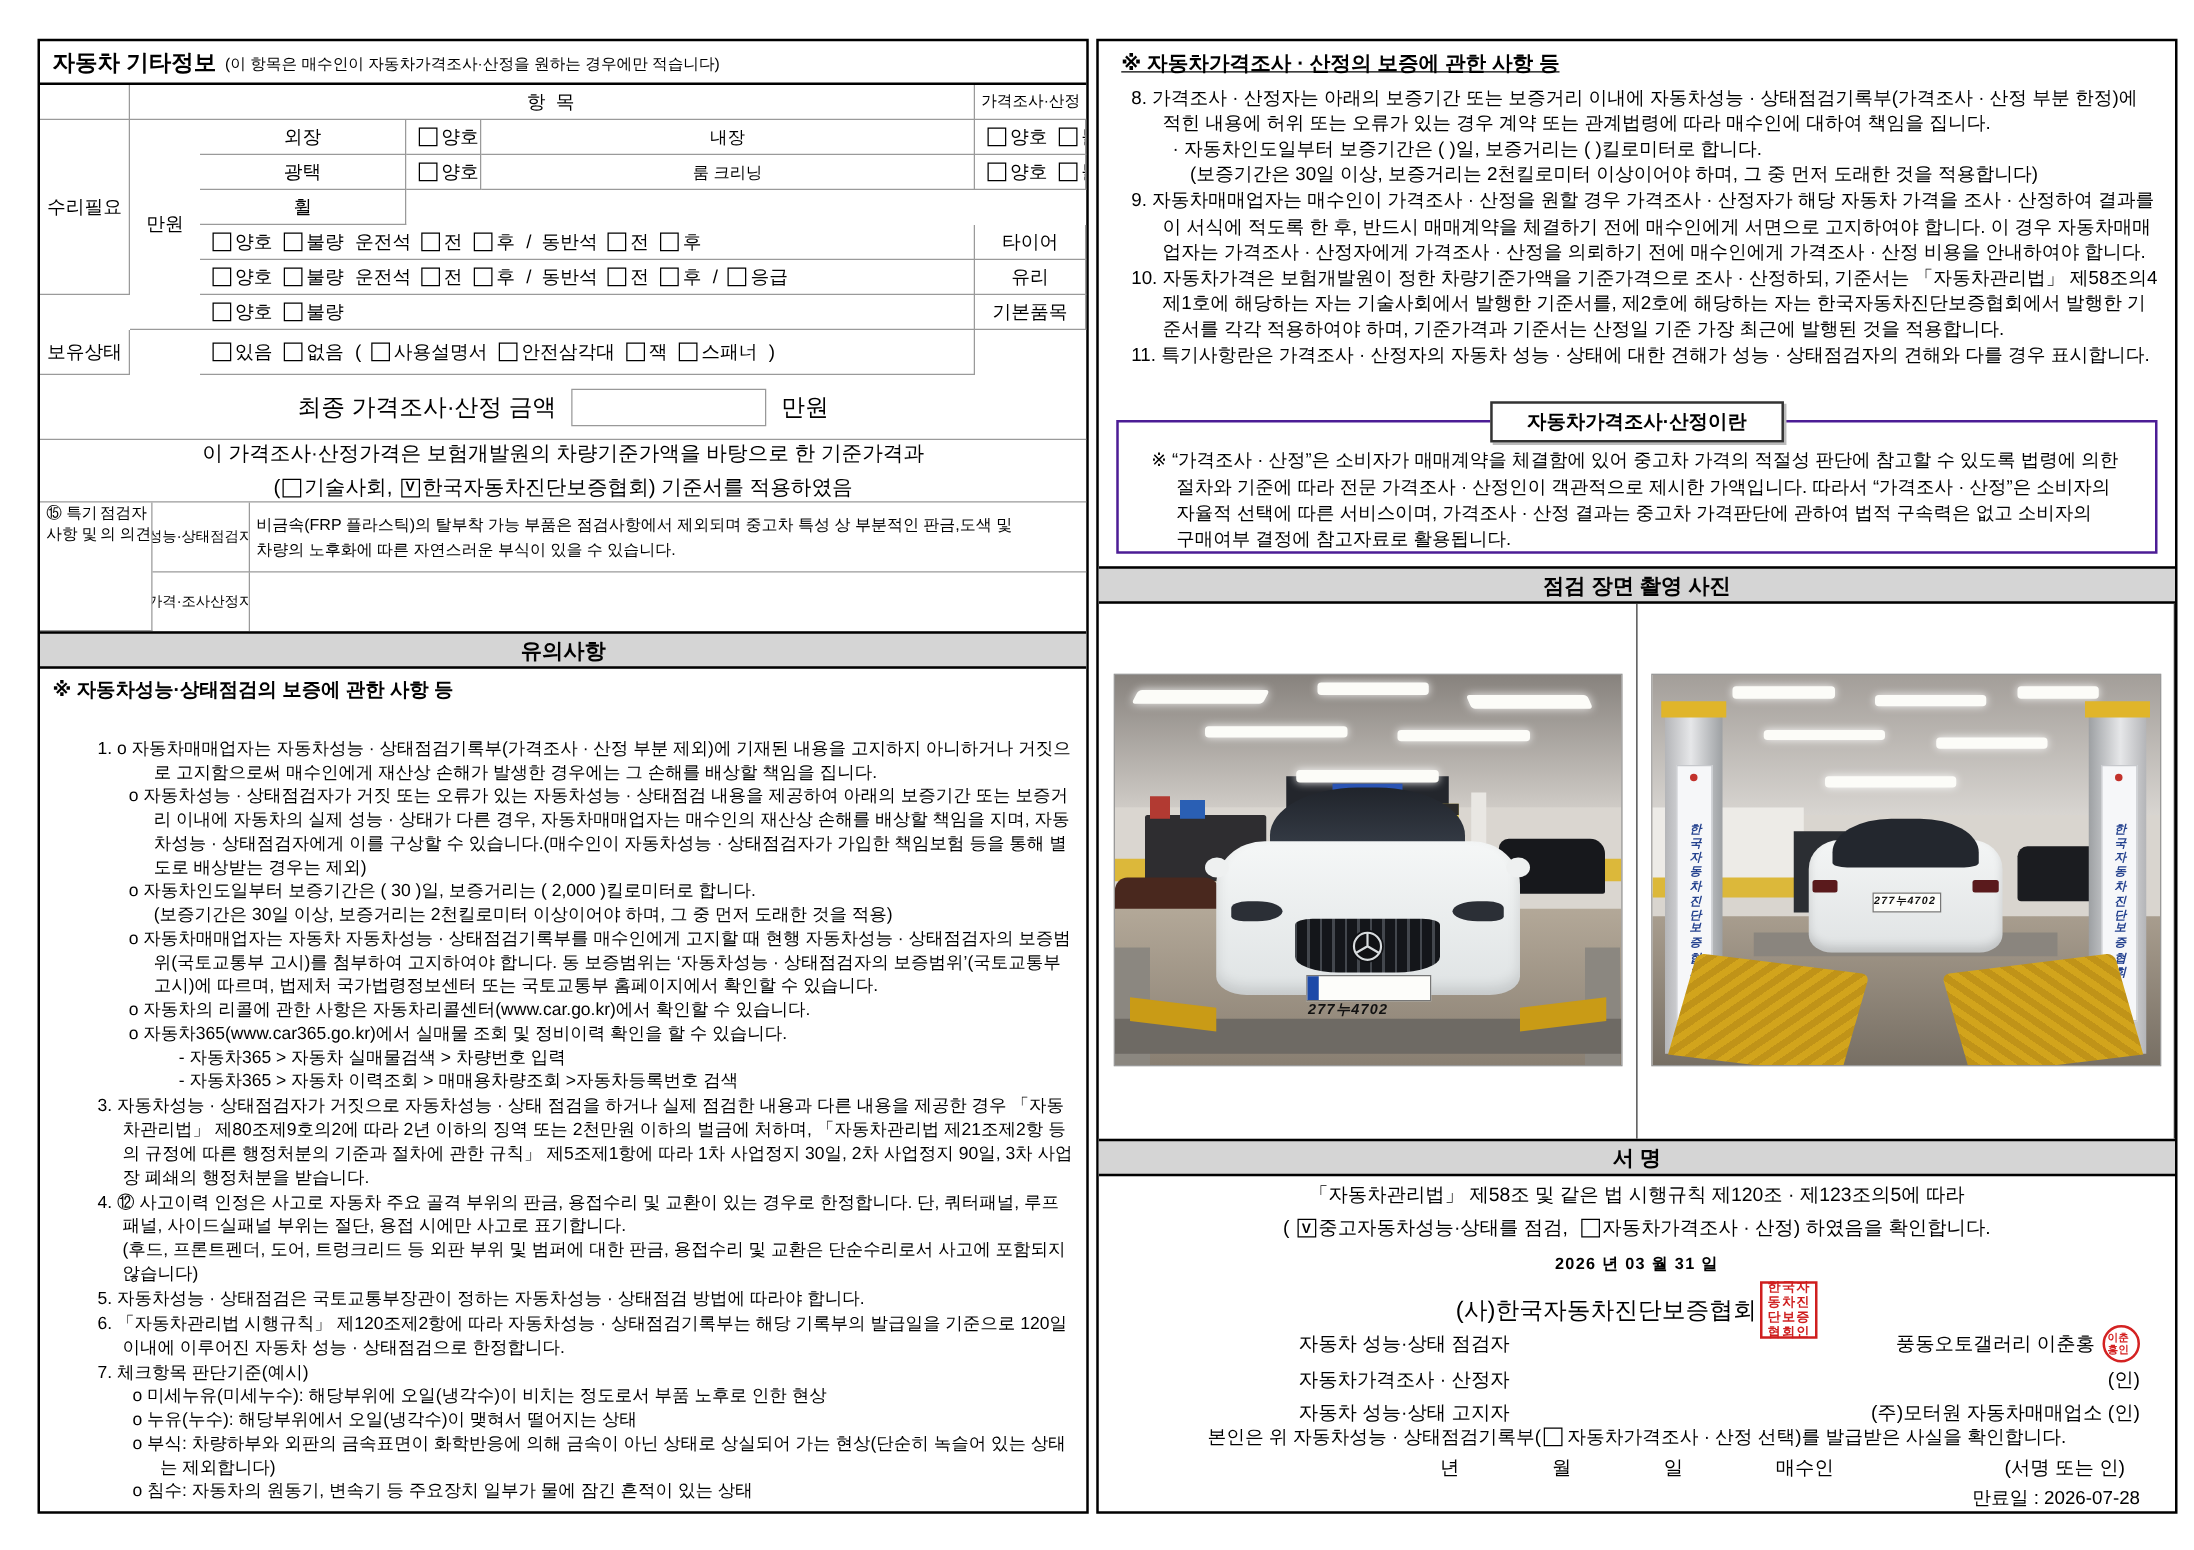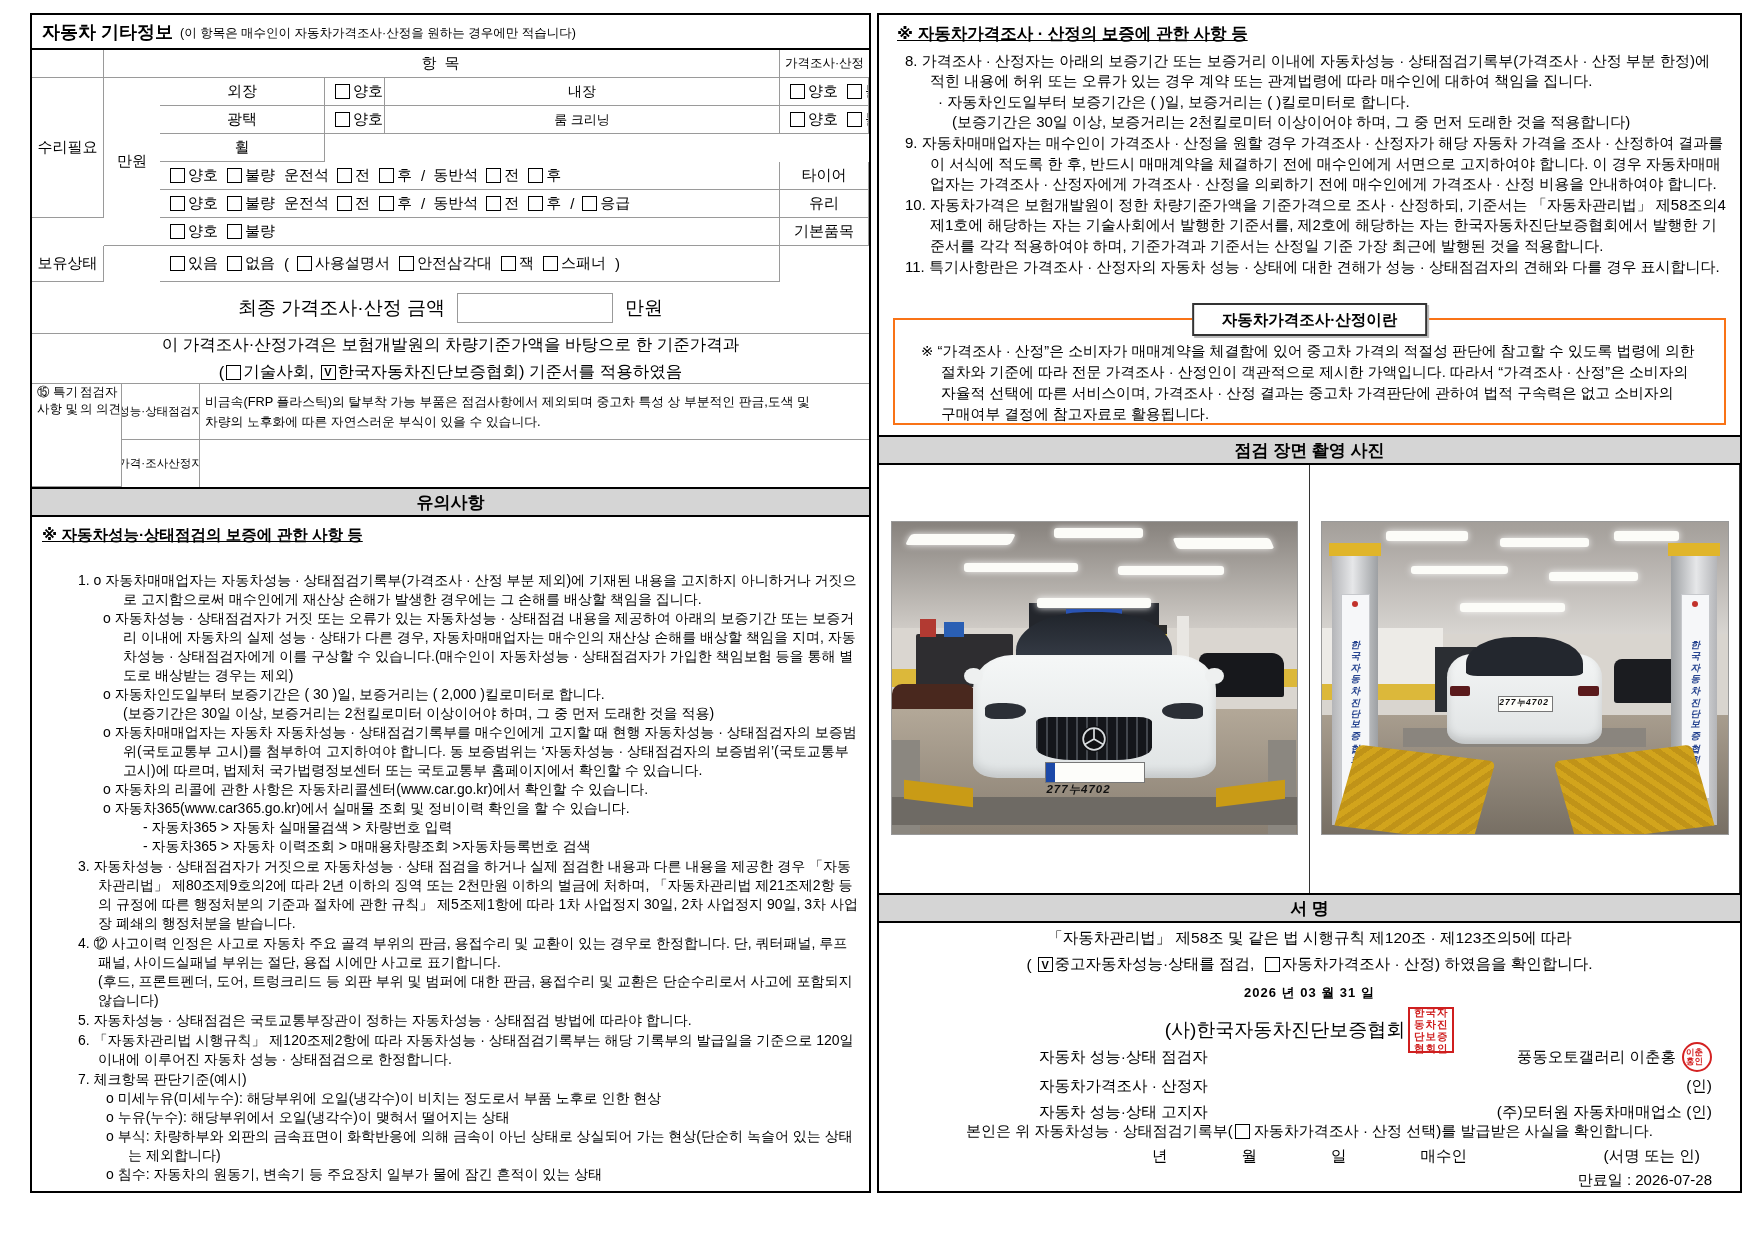--- a/index.html
+++ b/index.html
@@ -1,18 +1,18 @@
 <!DOCTYPE html>
 <html><head>
 <meta charset="utf-8">
 <style>
   html,body{margin:0;padding:0}
   body{width:1755px;height:1240px;position:relative;background:#fff;color:#000;
        font-family:"Liberation Sans","DejaVu Sans",sans-serif;overflow:hidden;font-size:15px}
-  .panel{position:absolute;top:13px;height:1180px;border:2px solid #000;background:#fff;box-sizing:border-box}
+  .panel{position:absolute;top:31px;height:1180px;border:2px solid #000;background:#fff;box-sizing:border-box}
   #left-panel{left:30px;width:841px;display:flex;flex-direction:column}
   #right-panel{left:877px;width:865px;display:flex;flex-direction:column}
 
   
   .lp-title{height:33px;border-bottom:2px solid #000;display:flex;align-items:center;padding-left:10px;flex:none}
   .lp-title .t{font-weight:bold;font-size:18px}
   .lp-title .s{font-size:12.5px;margin-left:7px;padding-top:3px}
 
   .lt{display:grid;grid-template-columns:72px 56px 165px 60px 395px auto;
       grid-template-rows:28px 28px 28px 28px 28px 28px 28px 36px 52px;flex:none}
@@ -38,37 +38,37 @@
   .sp .c{font-size:12.5px}
   .sp .a{flex-direction:row;justify-content:center;align-items:flex-start;padding-left:5px;line-height:1.35}
   .sp .b{justify-content:center;font-size:11.5px;white-space:nowrap}
   .sp .cm{flex-direction:column;align-items:flex-start;justify-content:center;font-size:12.8px;line-height:1.5;padding-left:5px}
   .noB{border-bottom:none !important}
 
   .bar{height:30px;background:#d5d5d5;border-top:2px solid #000;border-bottom:2px solid #000;
        display:flex;align-items:center;justify-content:center;font-weight:bold;font-size:17px;box-sizing:border-box;flex:none}
 
   .lp-notes{flex:1;padding:8px 8px 0 10px;font-size:14px;line-height:19px;overflow:hidden}
-  .lp-notes .hd{font-weight:bold;font-size:15.5px;text-decoration:underline;margin-bottom:27px}
+  .lp-notes .hd{font-weight:bold;font-size:15.5px;margin-bottom:27px}
   .note{margin:0}
   .i1{padding-left:81px;text-indent:-45px;margin-top:2px}
   .bullet{padding-left:81px;text-indent:-20px}
   .paren{padding-left:81px}
   .dash{padding-left:101px}
   .num2{padding-left:56px;text-indent:-20px;margin-top:1px}
   .paren2{padding-left:56px}
   .b7{padding-left:86px;text-indent:-22px}
 
   
   .rp-top{height:420px;position:relative;flex:none;box-sizing:border-box;padding:8px 14px 0 18px;font-size:15px;line-height:20.6px}
   .rp-top .hd{font-weight:bold;font-size:16.5px;text-decoration:underline;margin-bottom:7px}
   .rnum{padding-left:33px;text-indent:-25px}
   .rbullet{padding-left:55px;text-indent:-14px}
   .rparen{padding-left:55px}
-  .gbox{position:absolute;left:14px;right:14px;top:303px;height:107px;border:2px solid #f97316;box-sizing:border-box;
+  .gbox{position:absolute;left:14px;right:14px;top:303px;height:107px;border:2px solid #4c1d95;box-sizing:border-box;
         padding:21px 20px 0 26px;font-size:14.8px;line-height:21px}
   .gbox-title{position:absolute;top:-17px;left:50%;transform:translateX(-50%);background:#fff;border:2px solid #333;
         padding:4px 28px;font-weight:bold;font-size:15.5px;white-space:nowrap;box-shadow:2px 2px 0 #bbb}
   .bx-cont{padding-left:20px}
 
   .photos{height:428px;display:flex;flex:none}
   .pcell{width:431px;border-right:1px solid #333;box-sizing:border-box;flex:none}
   .pcell2{flex:1}
   .photo{position:relative;width:405px;height:312px;margin:56px auto 0;border:1px solid #999;overflow:hidden;background:#d8d4ce}
   .photo i,.photo b,.photo s{position:absolute;display:block;text-decoration:none}

